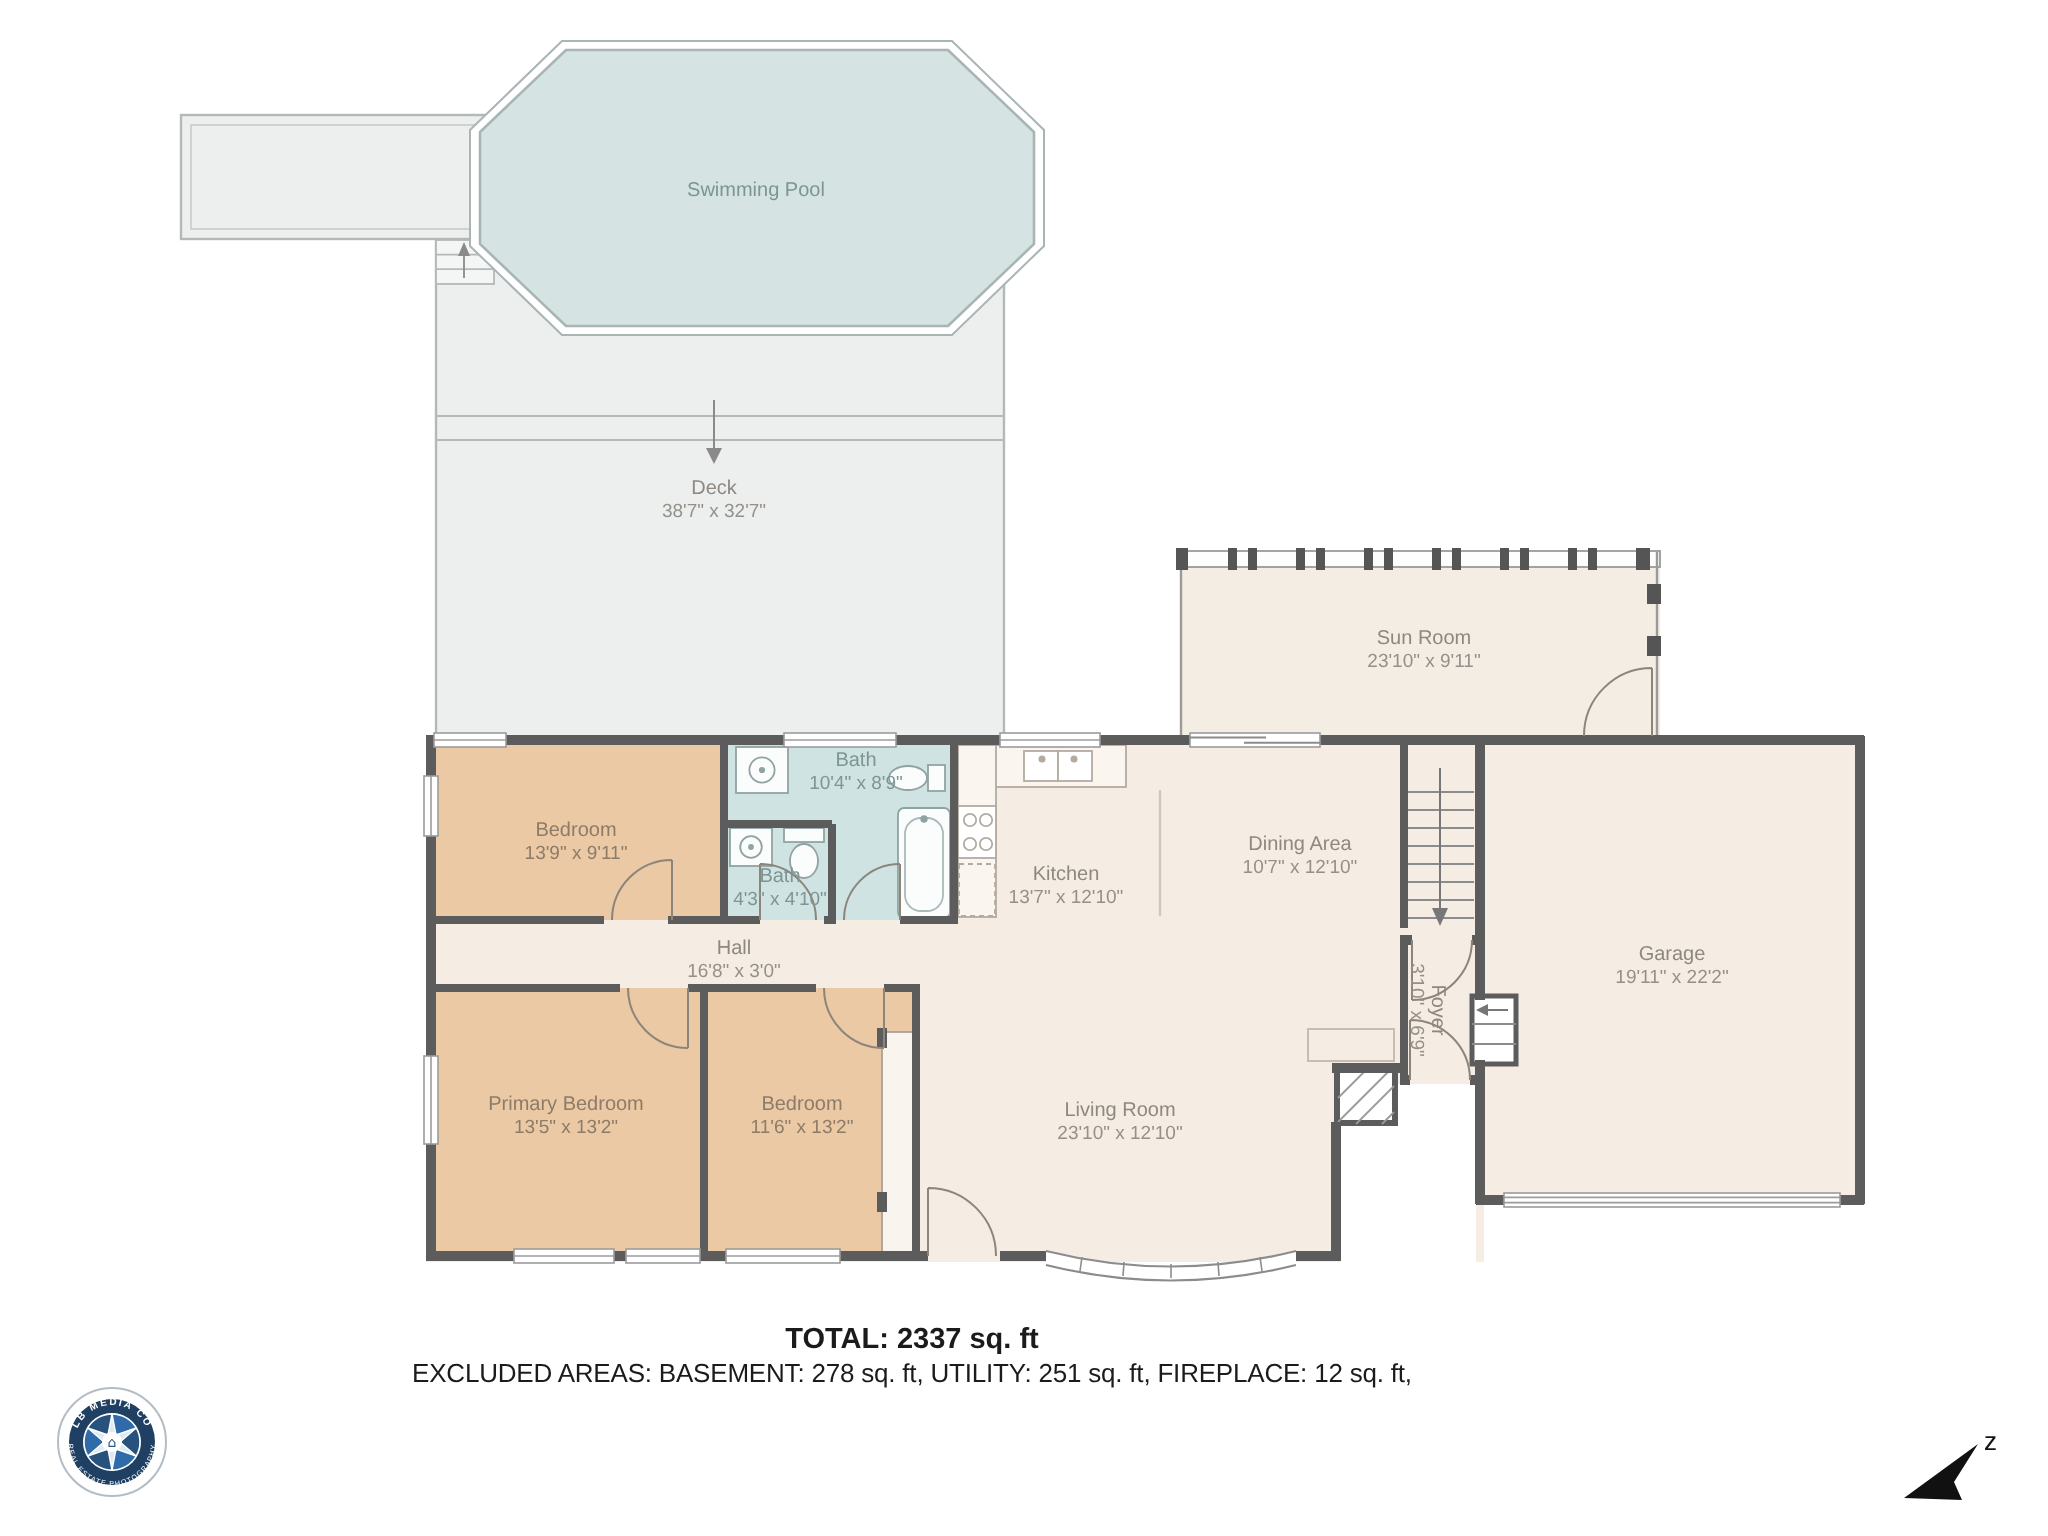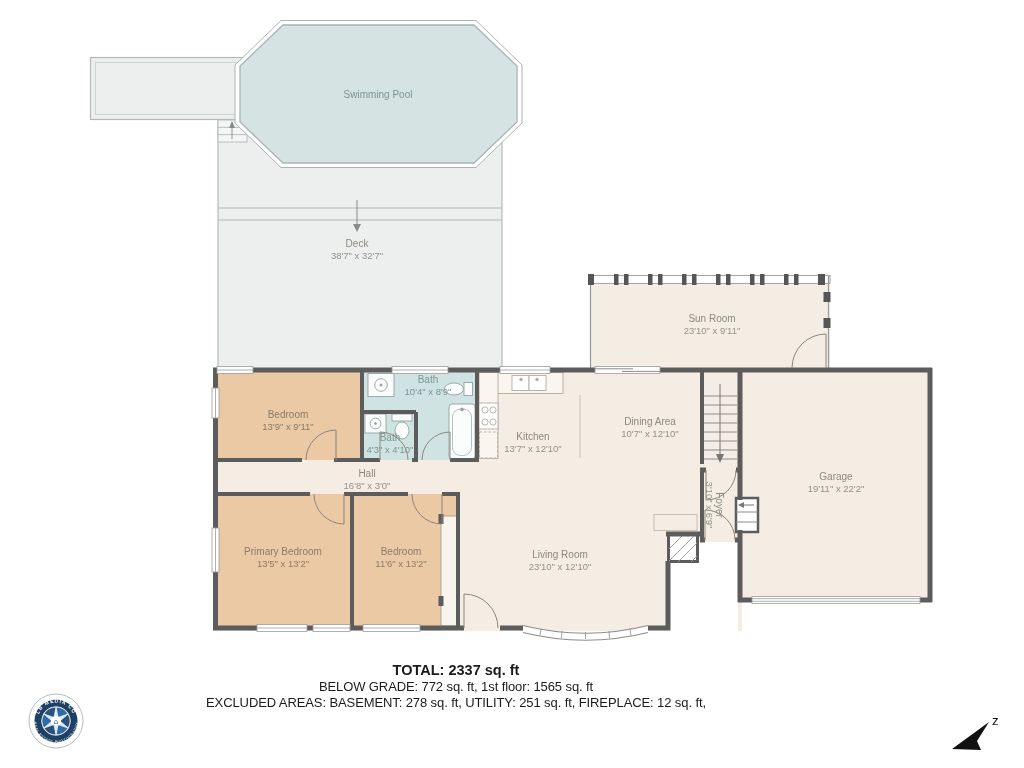--- a/index.html
+++ b/index.html
@@ -291,21 +291,20 @@
     <text class="room-label bed-label" x="401" y="555">Bedroom</text>
     <text class="room-dims bed-label" x="401" y="566.5">11'6" x 13'2"</text>
 
     <text class="room-label" x="560" y="558">Living Room</text>
     <text class="room-dims" x="560" y="569.5">23'10" x 12'10"</text>
   </g>
 </svg>
 
   <div class="summary">
     <div class="total">TOTAL: 2337 sq. ft</div>
-    <div class="line">BELOW GRADE: 772 sq. ft, 1st floor: 1565 sq. ft</div>
     <div class="line">EXCLUDED AREAS: BASEMENT: 278 sq. ft, UTILITY: 251 sq. ft, FIREPLACE: 12 sq. ft,</div>
   </div>
 
   <svg class="logo" viewBox="0 0 60 60">
     <defs>
       <path id="arcTop" d="M 11.5 30 A 18.5 18.5 0 0 1 48.5 30"></path>
       <path id="arcBottom" d="M 8 30 A 22 22 0 0 0 52 30"></path>
     </defs>
     <circle cx="30" cy="30" r="27" fill="#ffffff" stroke="#b4bdc4" stroke-width="1"></circle>
     <circle cx="30" cy="30" r="21.5" fill="#1f3f63"></circle>

